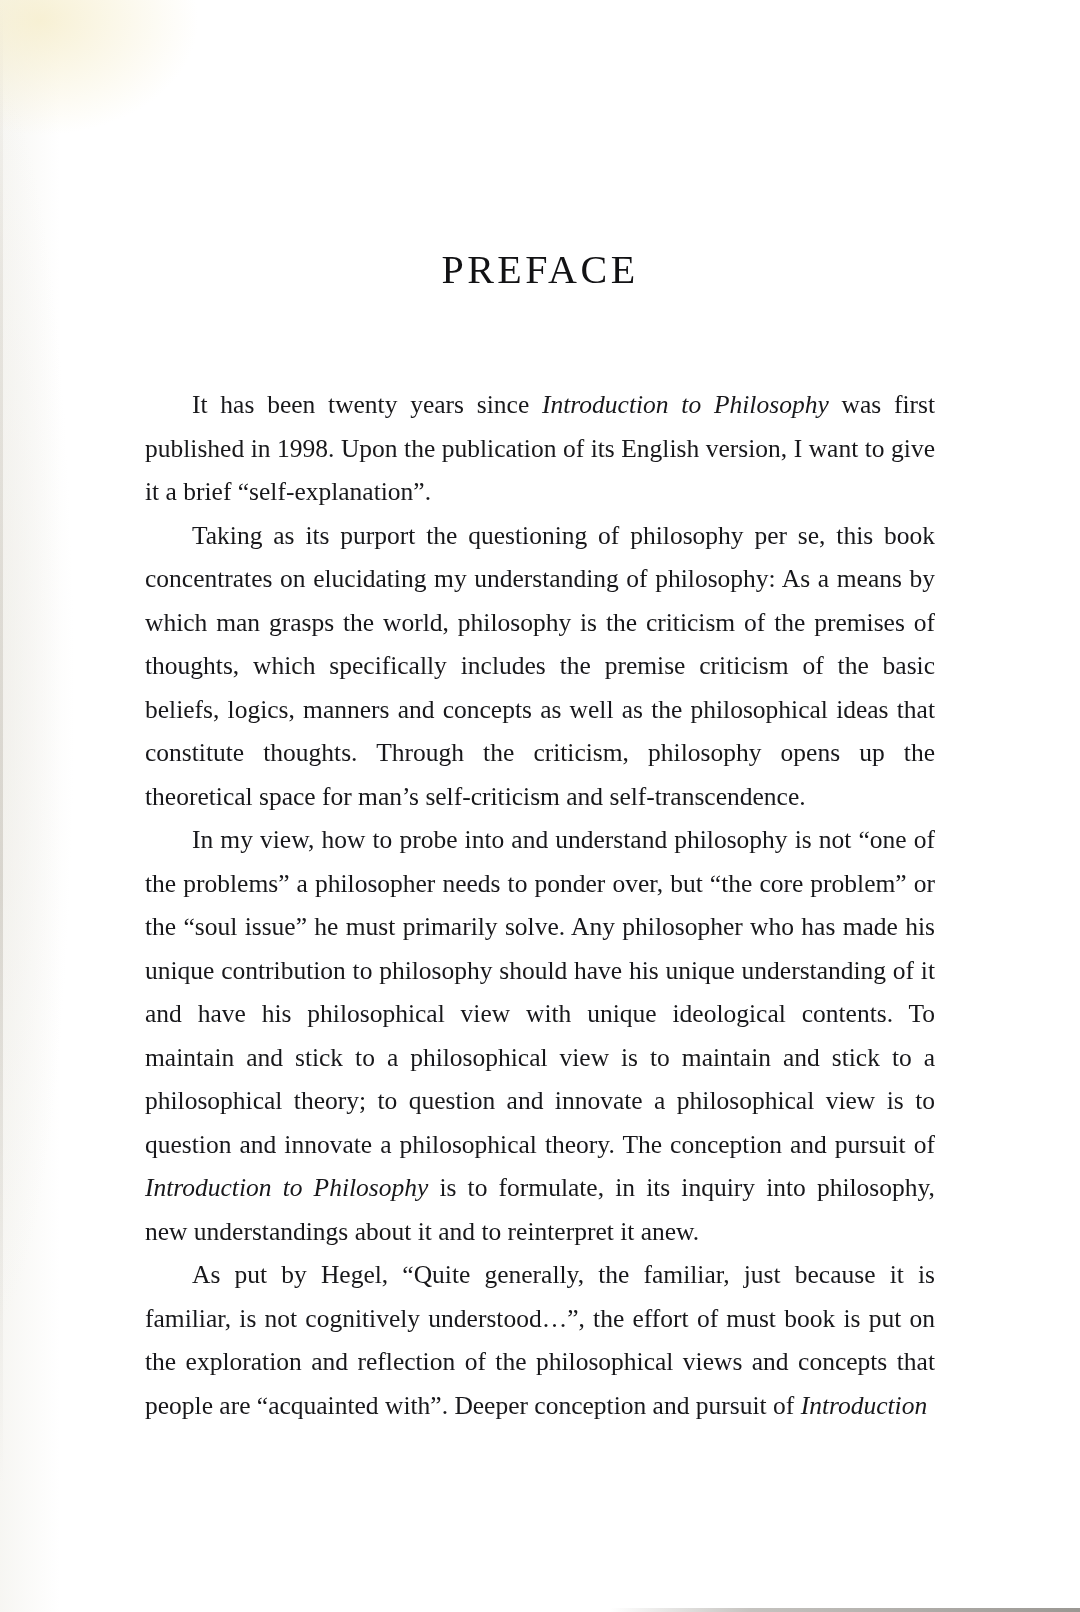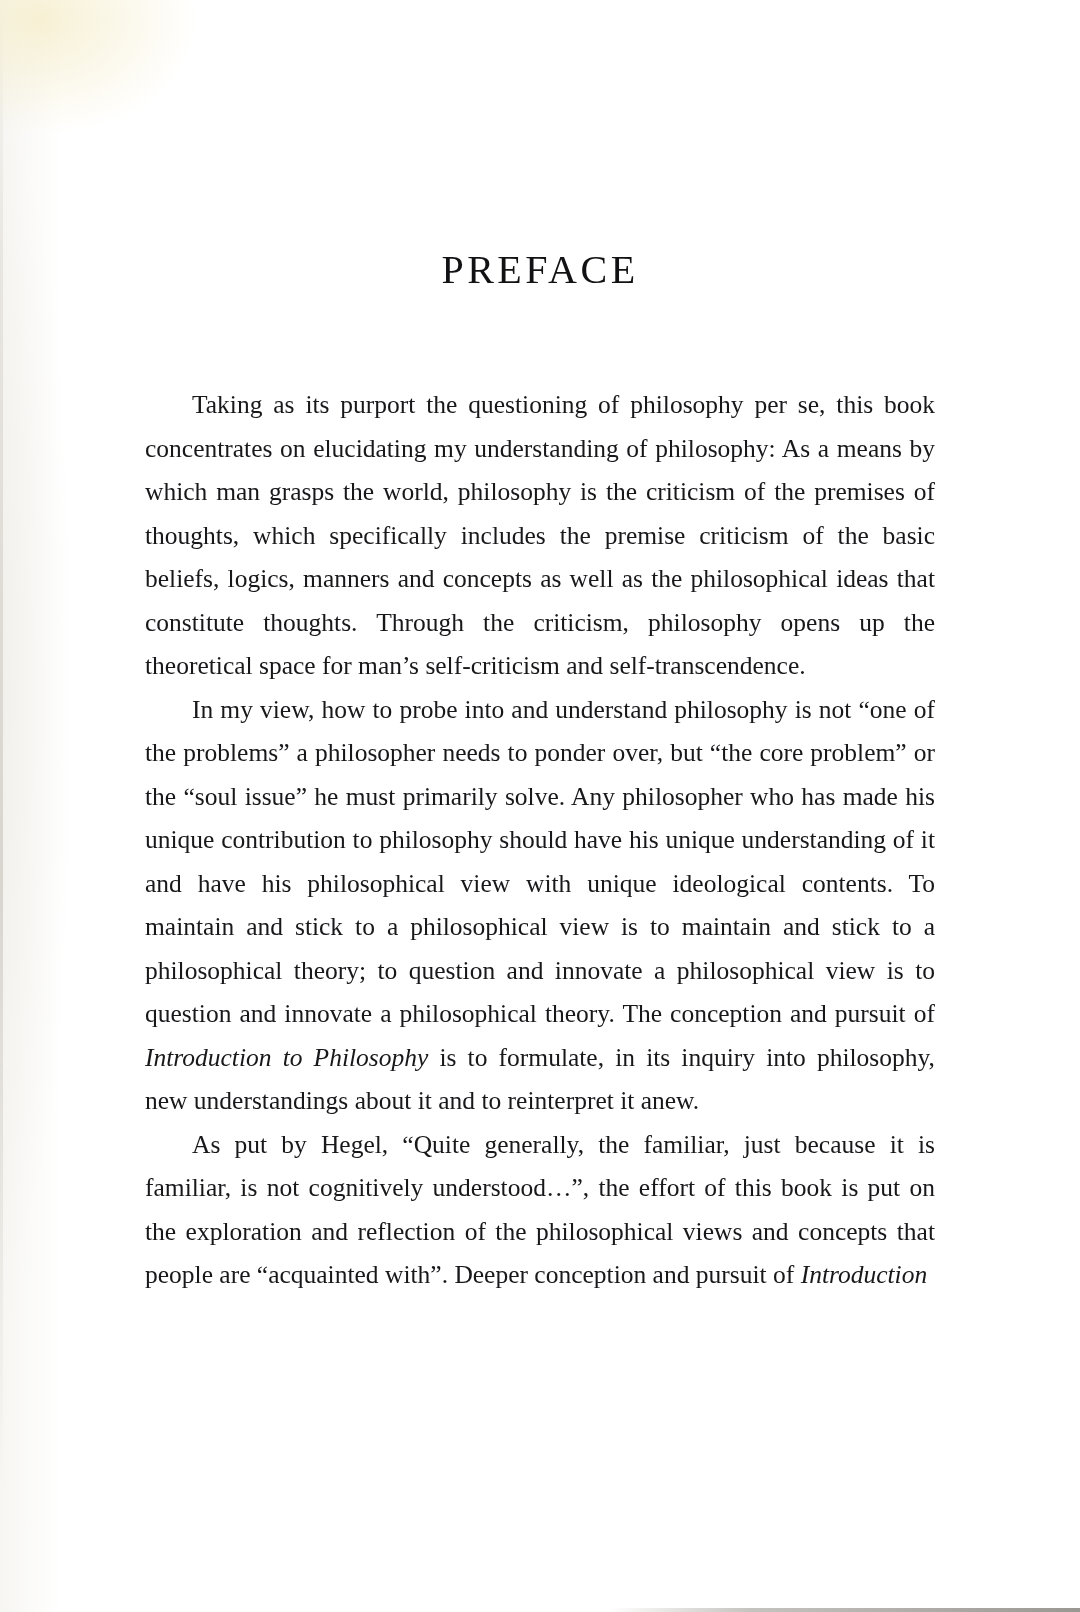--- a/index.html
+++ b/index.html
@@ -87,17 +87,18 @@
 <body>
 
 <div class="page-scan"></div>
 <div class="edge-left"></div>
 <div class="edge-bottom"></div>
 
 <div class="content">
   <h1 class="page-title">PREFACE</h1>
 
   <div class="body-text">
+    <p class="para"><span>It has been twenty years since </span><span class="it">Introduction to Philosophy</span><span> was first published in 1998. Upon the publication of its English version, I want to give it a brief “self-explanation”.</span></p>
     <p class="para"><span>Taking as its purport the questioning of philosophy per se, this book concentrates on elucidating my understanding of philosophy: As a means by which man grasps the world, philosophy is the criticism of the premises of thoughts, which specifically includes the premise criticism of the basic beliefs, logics, manners and concepts as well as the philosophical ideas that constitute thoughts. Through the criticism, philosophy opens up the theoretical space for man’s self-criticism and self-transcendence.</span></p>
     <p class="para"><span>In my view, how to probe into and understand philosophy is not “one of the problems” a philosopher needs to ponder over, but “the core problem” or the “soul issue” he must primarily solve. Any philosopher who has made his unique contribution to philosophy should have his unique understanding of it and have his philosophical view with unique ideological contents. To maintain and stick to a philosophical view is to maintain and stick to a philosophical theory; to question and innovate a philosophical view is to question and innovate a philosophical theory. The conception and pursuit of </span><span class="it">Introduction to Philosophy</span><span> is to formulate, in its inquiry into philosophy, new understandings about it and to reinterpret it anew.</span></p>
-    <p class="para"><span>As put by Hegel, “Quite generally, the familiar, just because it is familiar, is not cognitively understood…”, the effort of this book is put on the exploration and reflection of the philosophical views and concepts that people are “acquainted with”. Deeper conception and pursuit of </span><span class="it">Introduction</span></p>
+    <p class="para"><span>As put by Hegel, “Quite generally, the familiar, just because it is familiar, is not cognitively understood…”, the effort of must book is put on the exploration and reflection of the philosophical views and concepts that people are “acquainted with”. Deeper conception and pursuit of </span><span class="it">Introduction</span></p>
   </div>
 </div>
 
 </body></html>

